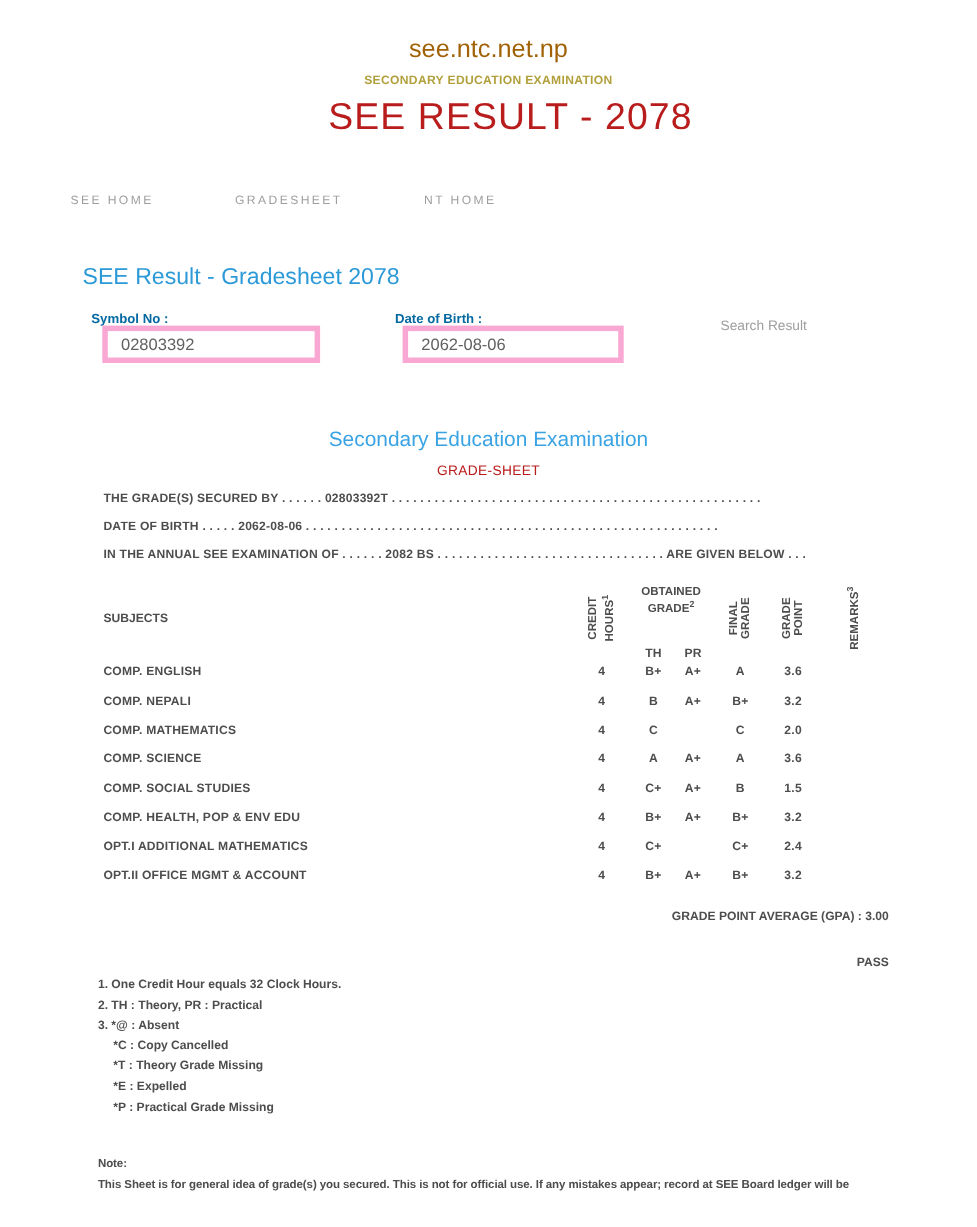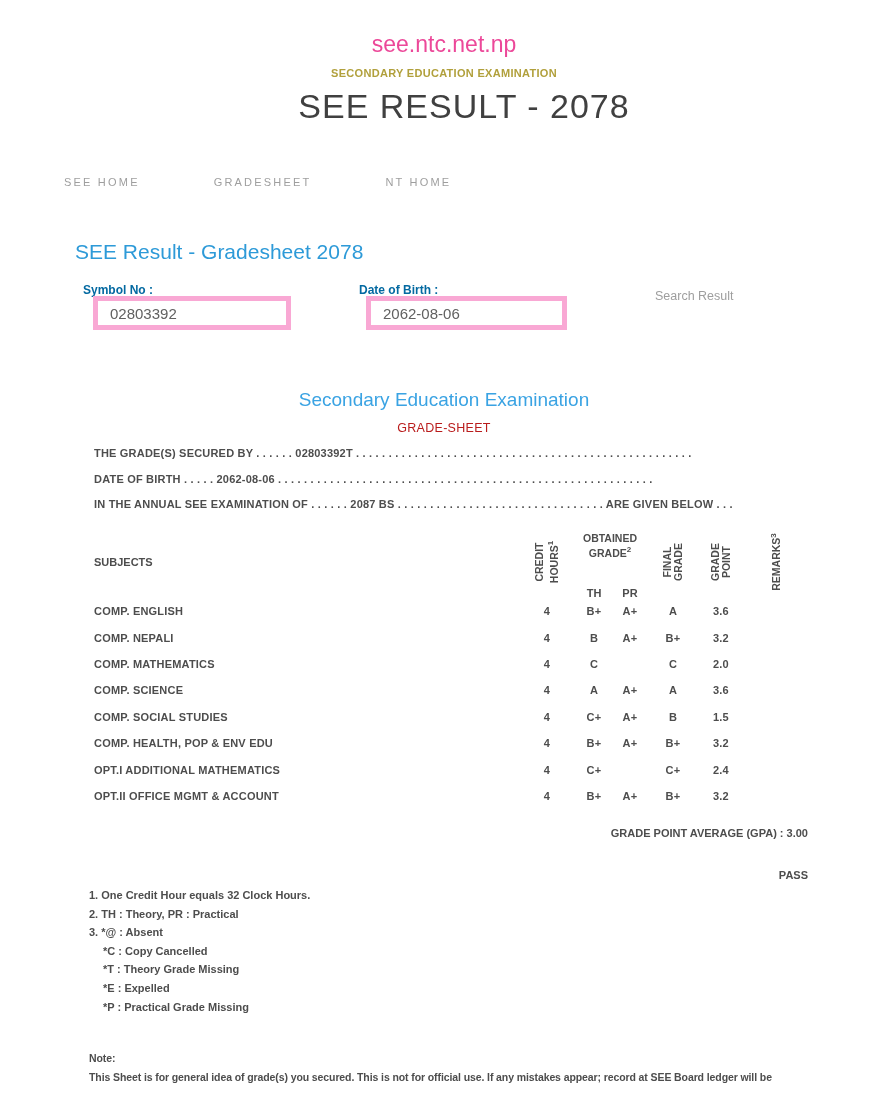--- a/index.html
+++ b/index.html
@@ -3,25 +3,25 @@
 <meta charset="utf-8">
 <style>
   * { margin:0; padding:0; box-sizing:border-box; }
   body { background:#fff; }
   .page {
     position:relative; width:888px; height:1115px; overflow:hidden;
     background:#ffffff; font-family:"Liberation Sans", sans-serif; color:#4d4d4d;
   }
   
   .site-title { position:absolute; top:31px; left:0; right:0; text-align:center;
-    font-size:23px; color:#ec4899; }
+    font-size:23px; color:#a16207; }
   .site-subtitle { position:absolute; top:67px; left:0; right:0; text-align:center;
     font-size:11px; font-weight:bold; color:#b1a03c; letter-spacing:.3px; }
   .page-title { position:absolute; top:87px; left:0; right:0; text-align:center;
-    font-size:34px; color:#404040; letter-spacing:1px;padding-left:40px; }
+    font-size:34px; color:#b91c1c; letter-spacing:1px;padding-left:40px; }
   
   .nav { position:absolute; top:176px; left:64px; display:flex; gap:74px; }
   .nav a { font-size:11px; color:#9e9e9e; letter-spacing:2.2px; text-decoration:none; }
   
   .section-heading { position:absolute; top:240px; left:75px; font-size:21px; color:#2d9ad8; }
   .field-label { position:absolute; font-size:12px; font-weight:bold; color:#0369a1; }
   .lbl-symbol { top:283px; left:83px; }
   .lbl-dob    { top:283px; left:359px; }
   .txt-input { position:absolute; height:34px; border:5px solid #f9a8d4; background:#fff;
     font-family:"Liberation Sans", sans-serif; font-size:15px; color:#616161; padding:0 12px; }
@@ -93,21 +93,21 @@
   <label class="field-label lbl-dob">Date of Birth :</label>
   <input class="txt-input inp-dob" type="text" value="2062-08-06" style="">
   <button class="search-btn">Search Result</button>
 
   <div class="exam-title">Secondary Education Examination</div>
   <div class="sheet-title">GRADE-SHEET</div>
 
   <div class="sheet">
     <div class="intro-line">THE GRADE(S) SECURED BY . . . . . . 02803392T . . . . . . . . . . . . . . . . . . . . . . . . . . . . . . . . . . . . . . . . . . . . . . . . . . . .</div>
     <div class="intro-line">DATE OF BIRTH . . . . . 2062-08-06 . . . . . . . . . . . . . . . . . . . . . . . . . . . . . . . . . . . . . . . . . . . . . . . . . . . . . . . . . .</div>
-    <div class="intro-line">IN THE ANNUAL SEE EXAMINATION OF . . . . . . 2087 BS . . . . . . . . . . . . . . . . . . . . . . . . . . . . . . . . ARE GIVEN BELOW . . .</div>
+    <div class="intro-line">IN THE ANNUAL SEE EXAMINATION OF . . . . . . 2082 BS . . . . . . . . . . . . . . . . . . . . . . . . . . . . . . . . ARE GIVEN BELOW . . .</div>
 
     <div class="grid-header">
       <div class="c-subject subjects-head">
         <span>SUBJECTS</span>
       </div>
       <div class="c-credit rcell">
         <span class="rot w48"><span>CREDIT HOURS</span><sup>1</sup></span>
       </div>
       <div class="obtained-group">
         <div class="obtained-label"><span>OBTAINED GRADE</span><sup>2</sup></div>

